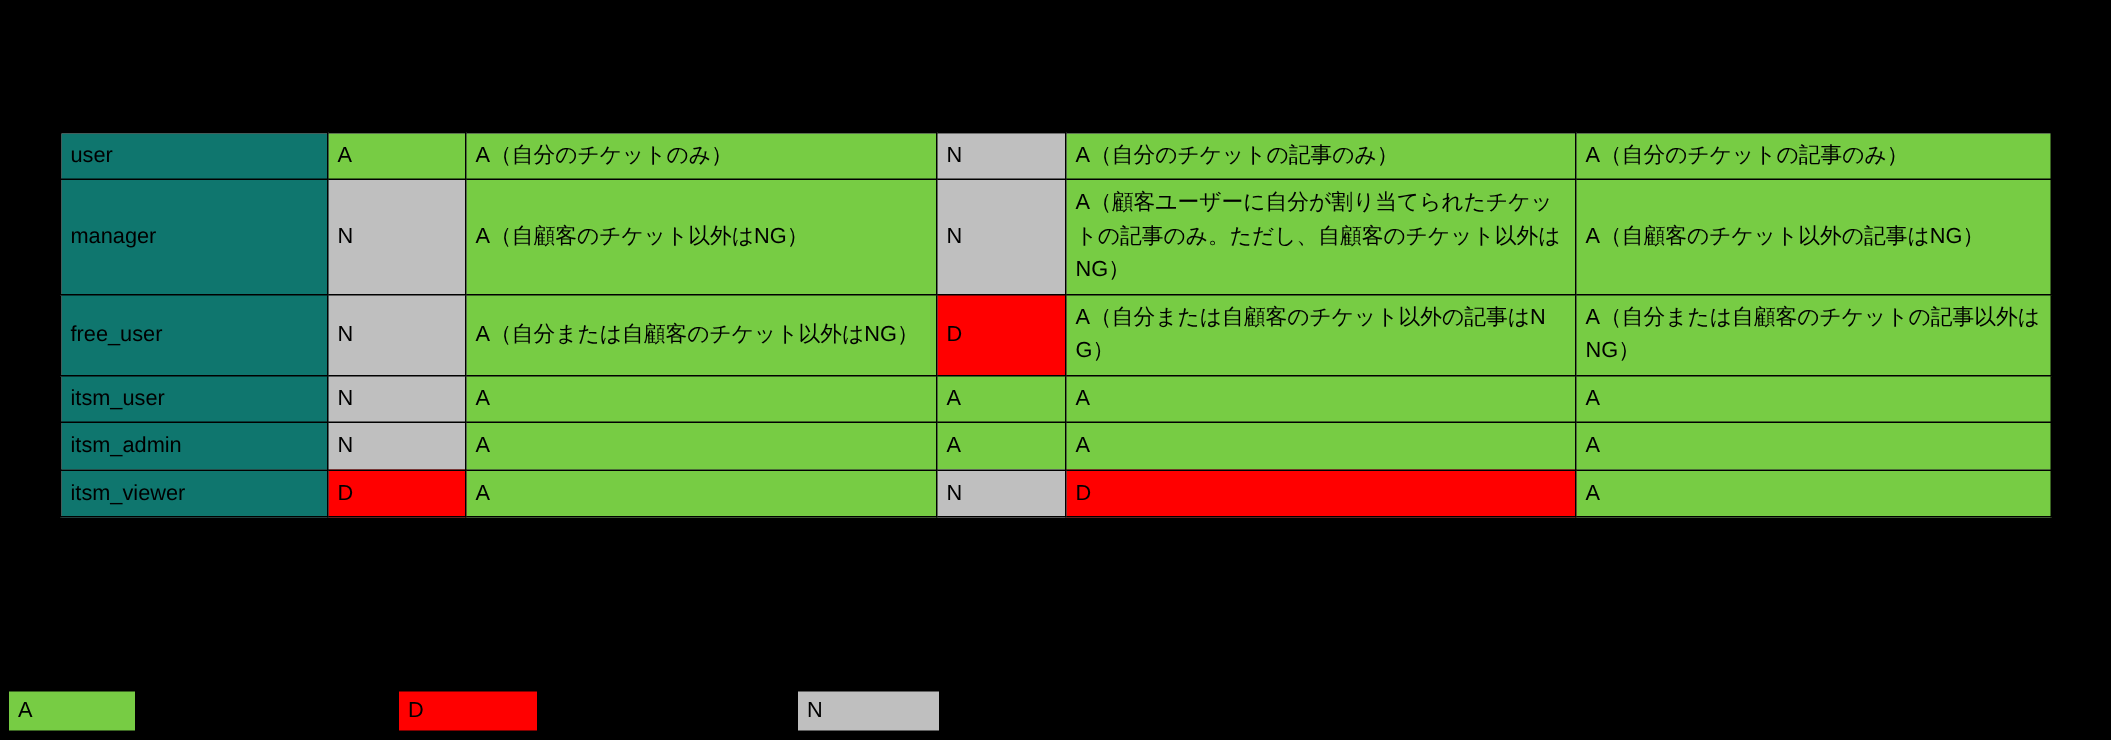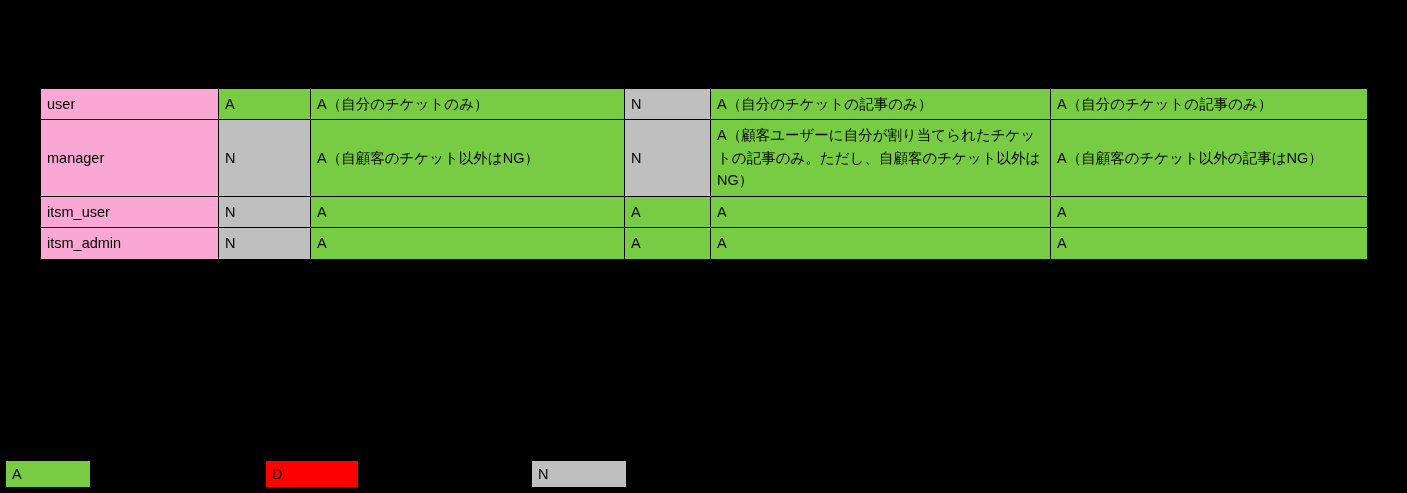--- a/index.html
+++ b/index.html
@@ -36,21 +36,21 @@
     word-break: break-all;
   }
   .col-role   { width: 178px; }
   .col-c1     { width: 92px; }
   .col-c2     { width: 314px; }
   .col-c3     { width: 86px; }
   .col-c4     { width: 340px; }
   .col-c5     { width: 317px; }
 
   td.role {
-    background: #f9a8d4;
+    background: #0f766e;
     vertical-align: middle;
   }
   td.v-A { background: #77cc44; }
   td.v-D { background: #ff0000; }
   td.v-N { background: #bfbfbf; }
 
   .legend {
     position: absolute;
     left: 0;
     top: 456px;
@@ -94,35 +94,51 @@
       </tr>
       <tr>
         <td class="role">manager</td>
         <td class="v-N">N</td>
         <td class="v-A">A（自顧客のチケット以外はNG）</td>
         <td class="v-N">N</td>
         <td class="v-A">A（顧客ユーザーに自分が割り当てられたチケットの記事のみ。ただし、自顧客のチケット以外はNG）</td>
         <td class="v-A">A（自顧客のチケット以外の記事はNG）</td>
       </tr>
       <tr>
+        <td class="role">free_user</td>
+        <td class="v-N">N</td>
+        <td class="v-A">A（自分または自顧客のチケット以外はNG）</td>
+        <td class="v-D">D</td>
+        <td class="v-A">A（自分または自顧客のチケット以外の記事はNG）</td>
+        <td class="v-A">A（自分または自顧客のチケットの記事以外はNG）</td>
+      </tr>
+      <tr>
         <td class="role">itsm_user</td>
         <td class="v-N">N</td>
         <td class="v-A">A</td>
         <td class="v-A">A</td>
         <td class="v-A">A</td>
         <td class="v-A">A</td>
       </tr>
       <tr>
         <td class="role">itsm_admin</td>
         <td class="v-N">N</td>
         <td class="v-A">A</td>
         <td class="v-A">A</td>
         <td class="v-A">A</td>
         <td class="v-A">A</td>
       </tr>
+      <tr>
+        <td class="role">itsm_viewer</td>
+        <td class="v-D">D</td>
+        <td class="v-A">A</td>
+        <td class="v-N">N</td>
+        <td class="v-D">D</td>
+        <td class="v-A">A</td>
+      </tr>
     </tbody>
   </table>
 </div>
 
 <div class="legend">
   <div class="chip chip-A">A</div>
   <div class="chip chip-D">D</div>
   <div class="chip chip-N">N</div>
 </div>
 

